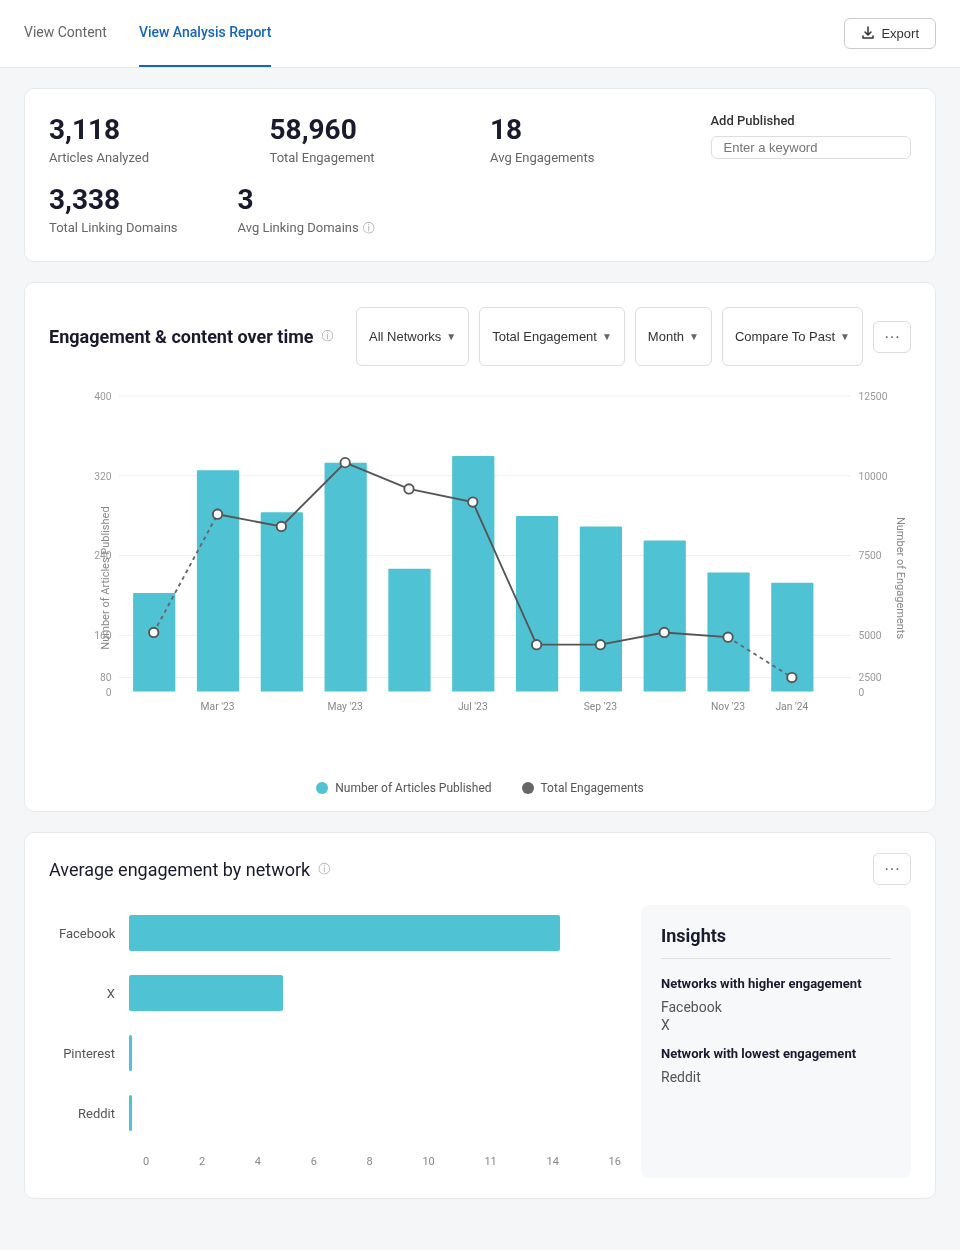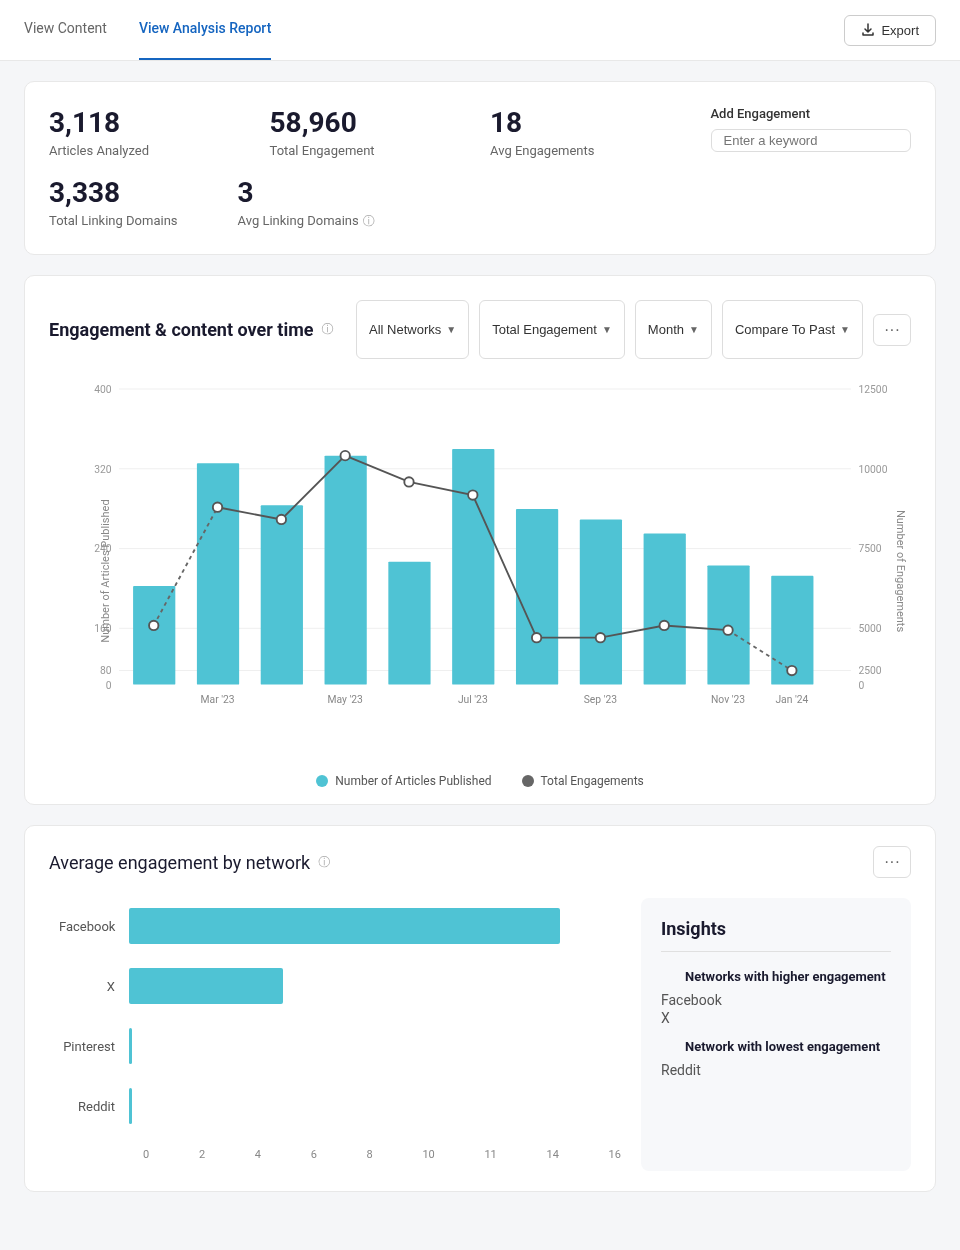--- a/index.html
+++ b/index.html
@@ -11,21 +11,21 @@
       min-height: 1250px;
     }
 
     
     .top-nav {
       background: #fff;
       display: flex;
       align-items: center;
       justify-content: space-between;
       padding: 0 24px;
-      height: 61px;
+      height: 68px;
       border-bottom: 1px solid #e8e8e8;
     }
     .nav-tabs {
       display: flex;
       gap: 32px;
       height: 100%;
       align-items: center;
     }
     .nav-tab {
       height: 100%;
@@ -171,21 +171,21 @@
     .insights-panel {
       width: 270px;
       background: #f7f8fa;
       border-radius: 8px;
       padding: 20px;
       flex-shrink: 0;
     }
     .insights-title { font-size: 18px; font-weight: 700; margin-bottom: 12px; }
     .insights-divider { border: none; border-top: 1px solid #e0e0e0; margin-bottom: 16px; }
     .insights-section { margin-bottom: 12px; }
-    .insights-section-title { font-size: 13px; font-weight: 700; color: #1a1a2e; margin-bottom: 6px; line-height: 1.4; margin-left: 24px; }
+    .insights-section-title { font-size: 13px; font-weight: 700; color: #1a1a2e; margin-bottom: 6px; line-height: 1.4; }
     .insights-section-value { font-size: 14px; color: #555; margin-bottom: 2px; }
 
     
     .hbar-chart { position: relative; }
     .hbar-row {
       display: flex;
       align-items: center;
       margin-bottom: 24px;
     }
     .hbar-label { width: 70px; font-size: 13px; color: #555; text-align: right; padding-right: 14px; flex-shrink: 0; }
@@ -228,21 +228,21 @@
       </div>
       <div class="stat-block">
         <span class="stat-number">58,960</span>
         <span class="stat-label">Total Engagement</span>
       </div>
       <div class="stat-block">
         <span class="stat-number">18</span>
         <span class="stat-label">Avg Engagements</span>
       </div>
       <div class="comparison-area">
-        <span class="comparison-label">Add Engagement</span>
+        <span class="comparison-label">Add Published</span>
         <input class="comparison-input" type="text" placeholder="Enter a keyword" style="">
       </div>
     </div>
     <div style="display:flex; gap:60px; margin-top: 18px;">
       <div class="stat-block">
         <span class="stat-number">3,338</span>
         <span class="stat-label">Total Linking Domains</span>
       </div>
       <div class="stat-block">
         <span class="stat-number">3</span>

